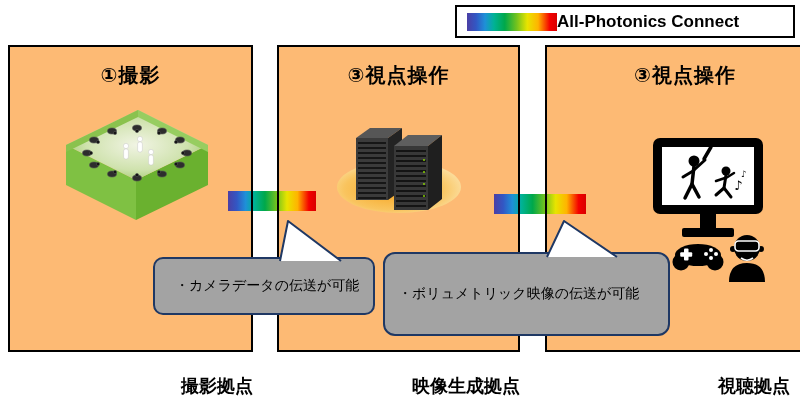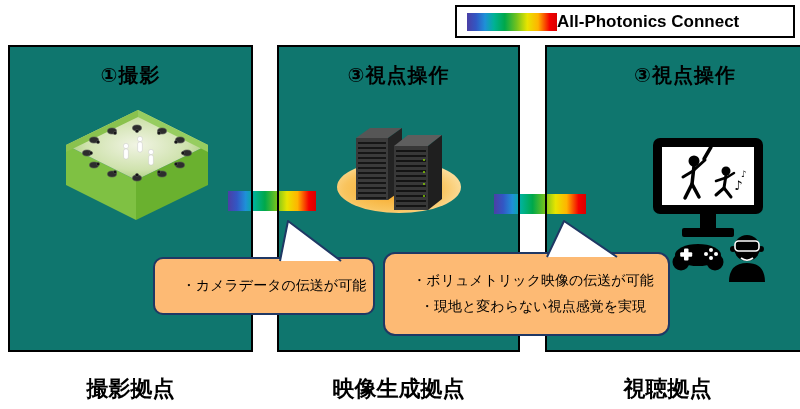--- a/index.html
+++ b/index.html
@@ -9,21 +9,21 @@
   
   .legend-box{position:absolute;left:455px;top:5px;width:340px;height:33px;border:2px solid #000;
               box-sizing:border-box;display:flex;align-items:center;background:#fff;}
   .legend-bar{width:90px;height:18px;margin-left:10px;flex:0 0 auto;}
   .legend-label{font-size:17px;font-weight:bold;white-space:nowrap;}
 
   .rainbow{background:linear-gradient(90deg,#4b3fa5 0%,#3257c4 10%,#1e90d8 20%,#00b295 30%,
            #00a84a 42%,#72c21e 55%,#e8e400 67%,#ffb400 79%,#f40000 92%,#d90000 100%);}
 
   
-  .panel{position:absolute;top:45px;height:307px;border:2px solid #000;background:#0f766e;
+  .panel{position:absolute;top:45px;height:307px;border:2px solid #000;background:#fdba74;
          box-sizing:border-box;z-index:1;}
   .panel-1{left:8px;width:245px;}
   .panel-2{left:277px;width:243px;}
   .panel-3{left:545px;width:280px;}
   .panel-title{text-align:center;margin-top:15px;font-size:20px;font-weight:bold;letter-spacing:1px;}
 
   
   .connector{position:absolute;z-index:5;}
   .connector-1{left:228px;top:191px;width:88px;height:20px;}
   .connector-2{left:494px;top:194px;width:92px;height:20px;}
@@ -31,31 +31,31 @@
   .bl-1{left:251px;top:191px;} .bl-2{left:277px;top:191px;}
   .bl-3{left:518px;top:194px;} .bl-4{left:545px;top:194px;}
 
   
   .icon-abs{position:absolute;z-index:2;line-height:0;}
   .stage-pos{left:58px;top:106px;}
   .server-pos{left:336px;top:116px;}
   .monitor-pos{left:648px;top:136px;}
 
   
-  .bubble{position:absolute;background:#fdba74;border:2px solid #1f3864;z-index:10;box-sizing:border-box;
-          display:flex;flex-direction:column;justify-content:center;align-items:center;}
+  .bubble{position:absolute;background:#a3a3a3;border:2px solid #1f3864;z-index:10;box-sizing:border-box;
+          display:flex;flex-direction:column;justify-content:center;}
   .bubble-1{left:153px;top:257px;width:222px;height:58px;border-radius:10px;padding-left:20px;}
   .bubble-2{left:383px;top:252px;width:287px;height:84px;border-radius:12px;padding-left:13px;row-gap:8px;}
   .bubble-line{font-size:14px;white-space:nowrap;}
   .tail{position:absolute;z-index:11;line-height:0;}
   .tail-1{left:270px;top:213px;}
   .tail-2{left:540px;top:213px;}
 
   
-  .base-label{position:absolute;top:374px;font-size:22px;font-weight:bold;text-align:center;z-index:1;}
+  .base-label{position:absolute;top:374px;font-size:18px;font-weight:bold;text-align:right;z-index:1;}
   .base-1{left:8px;width:245px;} .base-2{left:277px;width:243px;} .base-3{left:545px;width:245px;}
 </style>
 </head>
 <body>
 
 <div class="page">
 
   <div class="legend-box">
     <div class="legend-bar rainbow"></div>
     <div class="legend-label">All-Photonics Connect</div>
@@ -213,21 +213,20 @@
   </div>
   <span class="tail tail-1">
     <svg width="80" height="50" viewBox="0 0 80 50">
       <polygon points="18,8 10,48 71,48" fill="#fff"></polygon>
       <path d="M10,48 L18,8 L71,48" fill="none" stroke="#1f3864" stroke-width="2" stroke-linejoin="round"></path>
     </svg>
   </span>
 
   <div class="bubble bubble-2">
     <div class="bubble-line">・ボリュメトリック映像の伝送が可能</div>
-    <div class="bubble-line">・現地と変わらない視点感覚を実現</div>
   </div>
   <span class="tail tail-2">
     <svg width="85" height="46" viewBox="0 0 85 46">
       <polygon points="24,8 7,44 77,44" fill="#fff"></polygon>
       <path d="M7,44 L24,8 L77,44" fill="none" stroke="#1f3864" stroke-width="2" stroke-linejoin="round"></path>
     </svg>
   </span>
 
   <div class="base-label base-1">撮影拠点</div>
   <div class="base-label base-3">視聴拠点</div>

